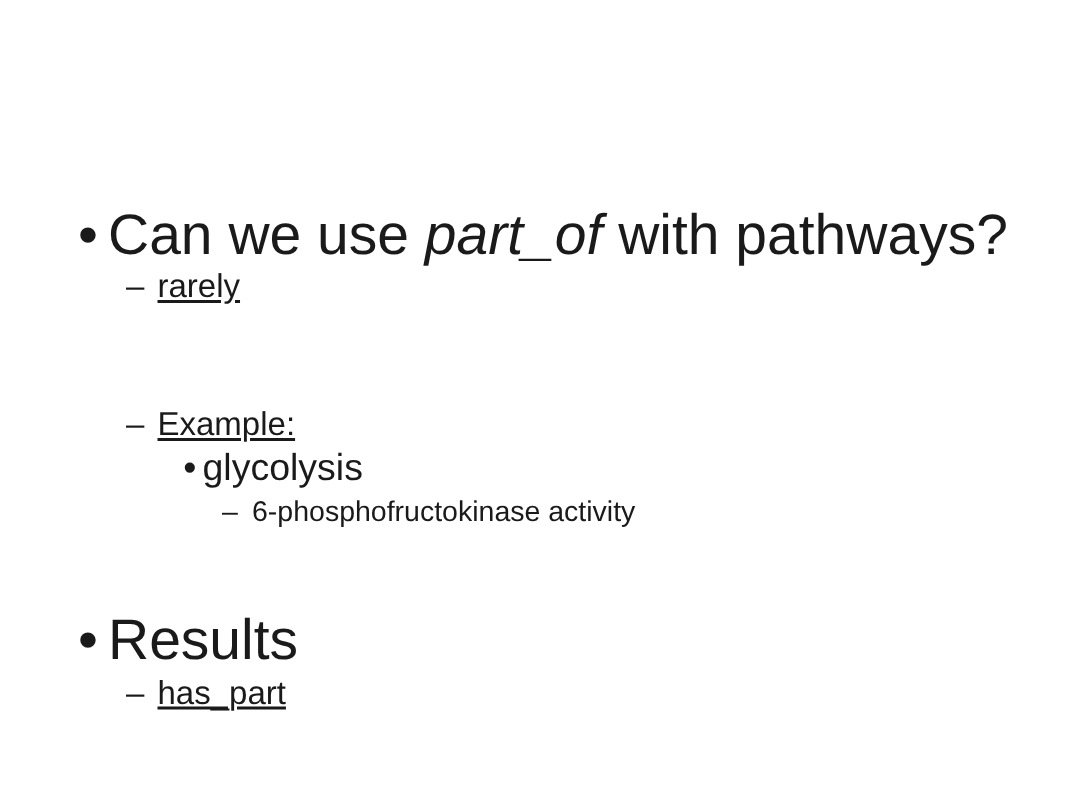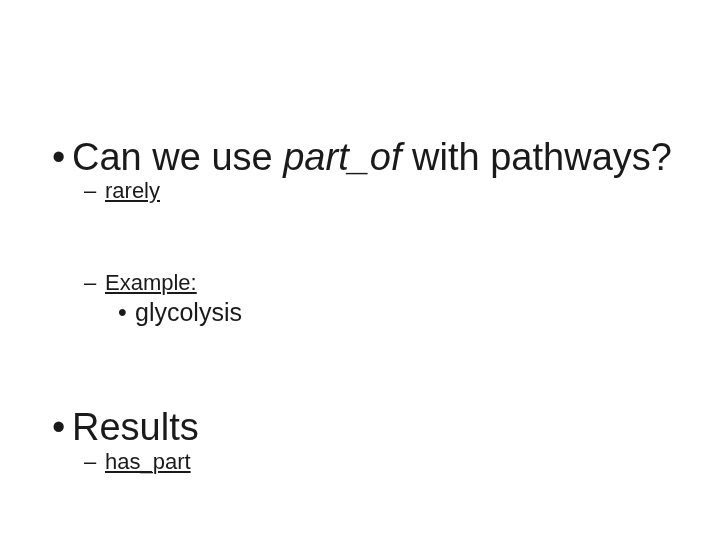--- a/index.html
+++ b/index.html
@@ -25,21 +25,21 @@
     letter-spacing: 0px;
     white-space: nowrap;
   }
   .line {
     position: absolute;
     white-space: nowrap;
   }
   .marker { display: inline-block; }
   .l1 { font-size: 38px; }
   .l2 { font-size: 22px; text-decoration: underline; }
-  .l3 { font-size: 25px; }
+  .l3 { font-size: 25px; text-align: center; }
   .l4 { font-size: 19px; }
   .ln-can      { top: 136px; left: 52px; }
   .ln-can .marker      { width: 20px; }
   .ln-rarely   { top: 178px; left: 84px; }
   .ln-results  { top: 218px; left: 84px; }
   .ln-example  { top: 258px; left: 84px; margin-top: 12px; }
   .ln-rarely .marker, .ln-results .marker, .ln-example .marker, .ln-haspart .marker { width: 21px; }
   .ln-glyco    { top: 298px; left: 118px; }
   .ln-glyco .marker    { width: 17px; }
   .ln-phospho  { top: 331px; left: 148px; }
@@ -67,20 +67,23 @@
 
 
   <div class="line l2 ln-example">
     <span class="marker">–</span><span>Example:</span>
   </div>
 
   <div class="line l3 ln-glyco">
     <span class="marker">•</span><span>glycolysis</span>
   </div>
 
+  <div class="line l4 ln-phospho">
+    <span class="marker">–</span><span>6-phosphofructokinase activity</span>
+  </div>
 
   <div class="line l1 ln-solution">
     <span class="marker">•</span><span>Results</span>
   </div>
 
   <div class="line l2 ln-haspart">
     <span class="marker">–</span><span>has_part</span>
   </div>
 
 </div>

